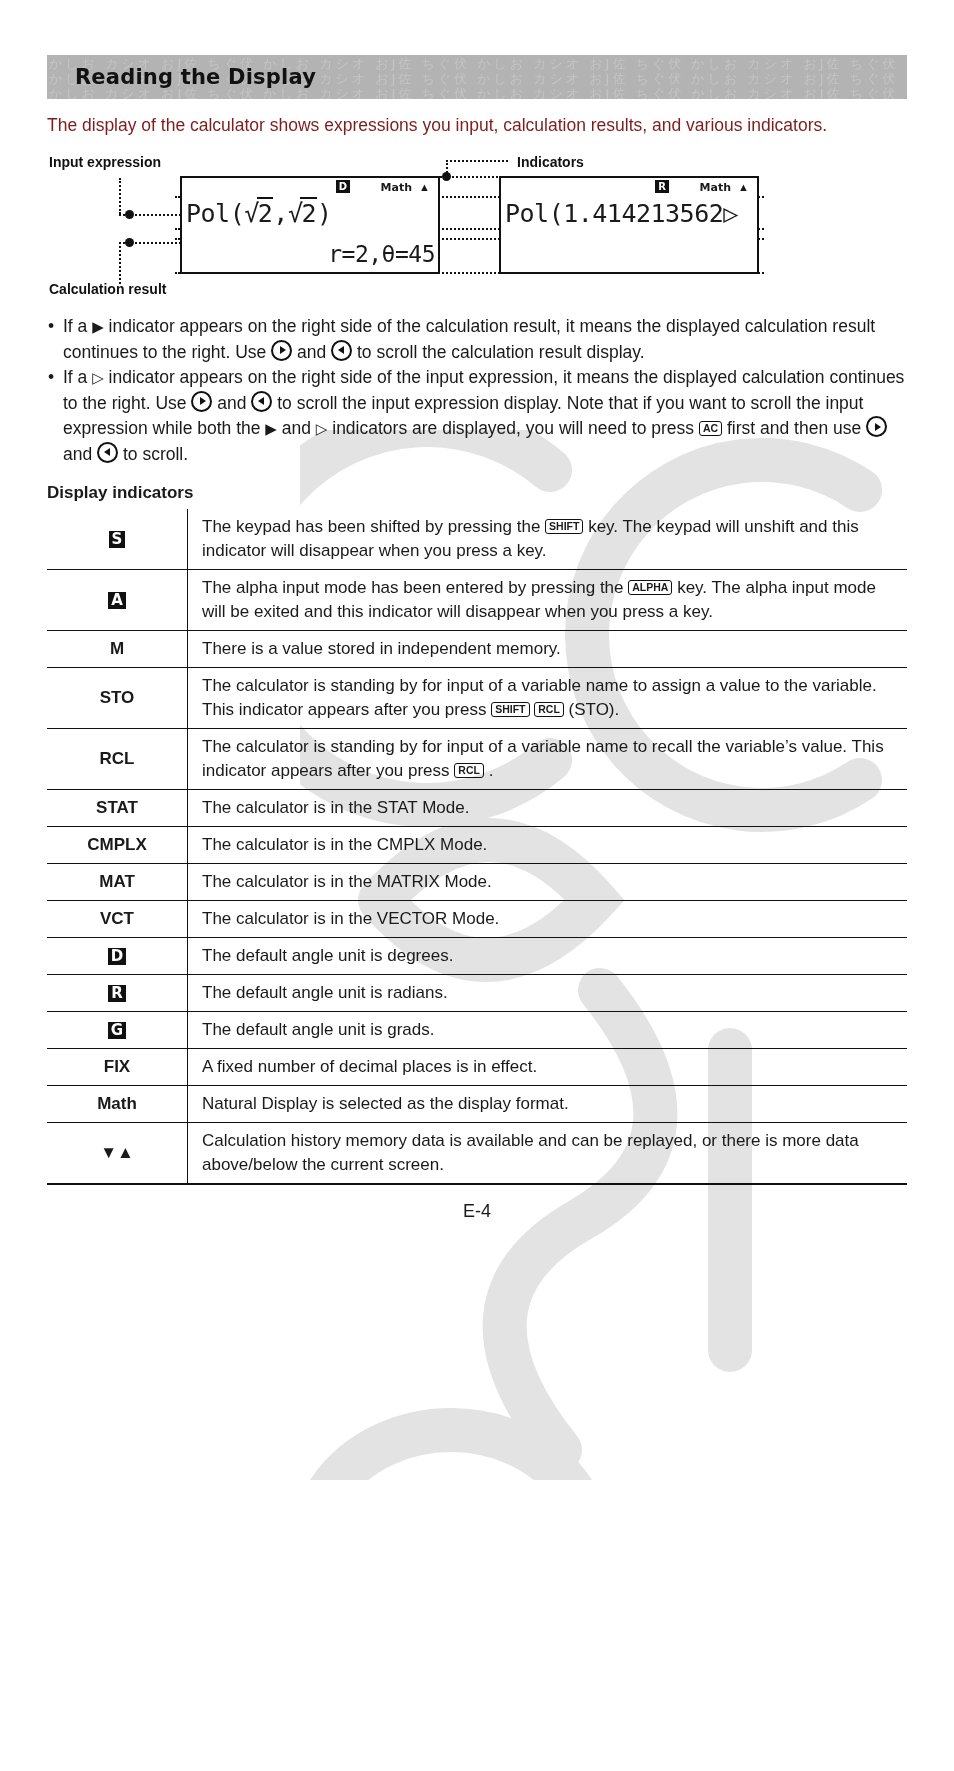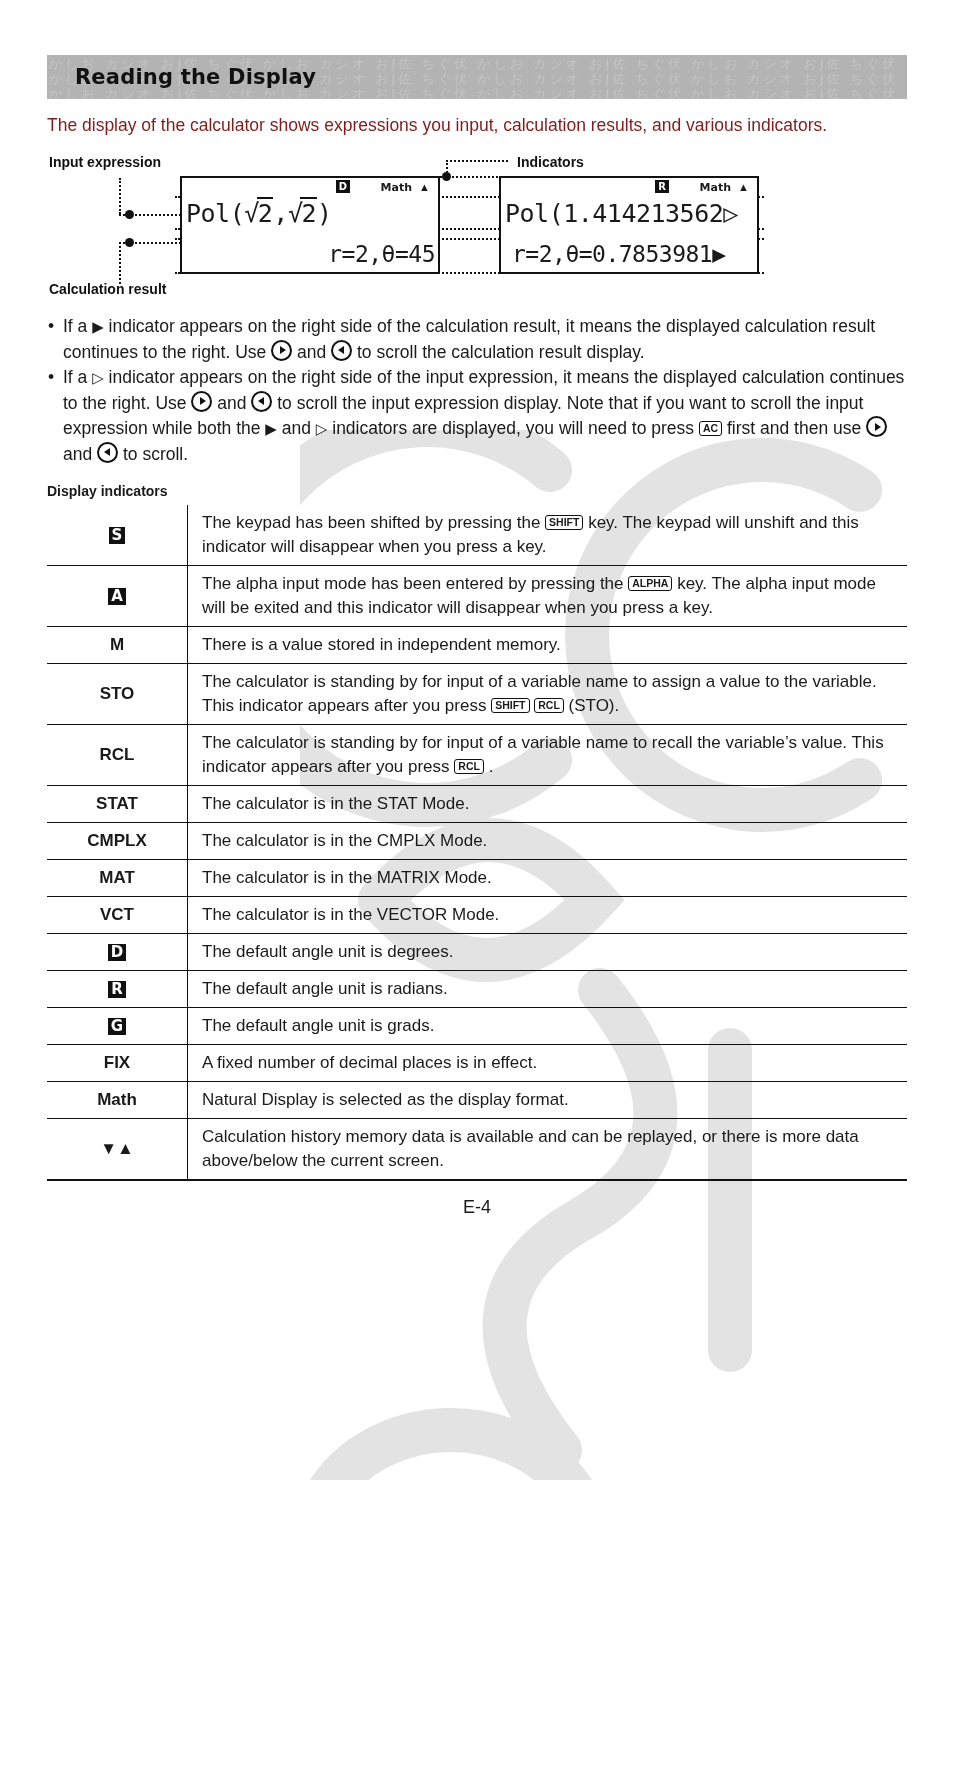--- a/index.html
+++ b/index.html
@@ -224,21 +224,21 @@
     width: 0; height: 0;
     border-top: 4px solid transparent;
     border-bottom: 4px solid transparent;
   }
   .rkey.right:after { border-left: 6px solid #111; margin-left: 1px; }
   .rkey.left:after  { border-right: 6px solid #111; margin-left: -1px; }
 
   
   .section-head {
     margin: 16px 47px 6px 47px;
-    font-size: 14px;
+    font-size: 17px;
     font-weight: bold;
   }
 
   
   table.ind {
     margin: 0 47px;
     width: 860px;
     border-collapse: collapse;
     font-size: 17px;
   }
@@ -342,21 +342,20 @@
       <div class="lcd-result">r=2,θ=45</div>
     </div>
 
     <div class="lcd right">
       <div class="lcd-status">
         <span class="s-angle">R</span>
         <span class="s-math">Math</span>
         <span class="s-arrow">▲</span>
       </div>
       <div class="lcd-expr"><span>Pol(1.414213562</span><span>▷</span></div>
-      <div class="lcd-result"><span>r=2,θ=0.7853981</span><span>▶</span></div>
     </div>
   </div>
 
   <div class="bullets">
     <div class="bl" id="bullet-0"><span>If a </span><span class="tri-solid">▶</span><span> indicator appears on the right side of the calculation result, it means the displayed calculation result continues to the right. Use </span><span class="rkey right"></span><span> and </span><span class="rkey left"></span><span> to scroll the calculation result display.</span></div>
     <div class="bl" id="bullet-1"><span>If a </span><span class="tri-hollow">▷</span><span> indicator appears on the right side of the input expression, it means the displayed calculation continues to the right. Use </span><span class="rkey right"></span><span> and </span><span class="rkey left"></span><span> to scroll the input expression display. Note that if you want to scroll the input expression while both the </span><span class="tri-solid">▶</span><span> and </span><span class="tri-hollow">▷</span><span> indicators are displayed, you will need to press </span><span class="keycap">AC</span><span> first and then use </span><span class="rkey right"></span><span> and </span><span class="rkey left"></span><span> to scroll.</span></div>
   </div>
 
   <div class="section-head">Display indicators</div>
 

